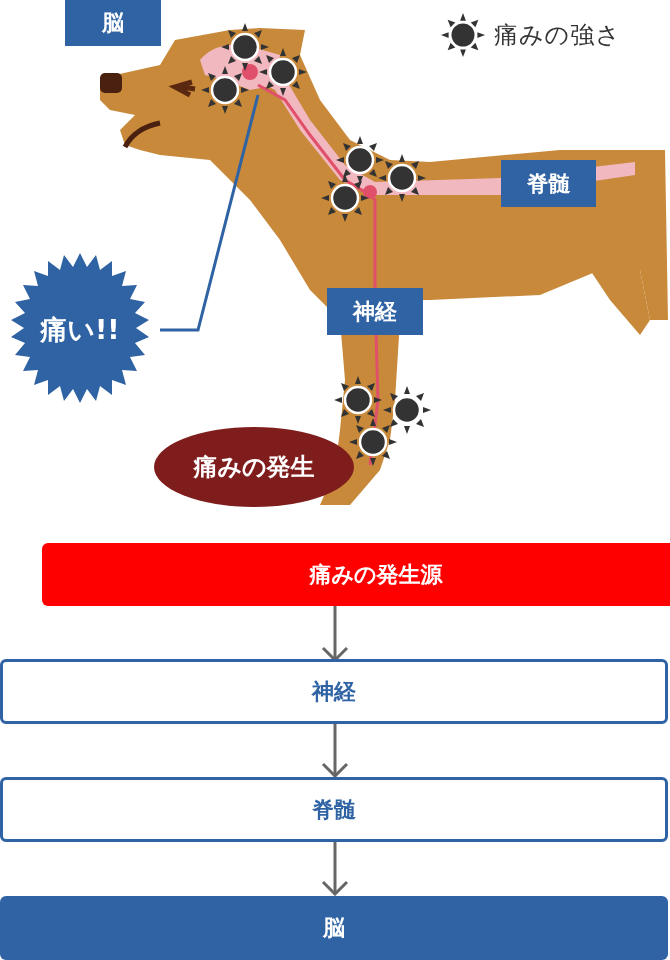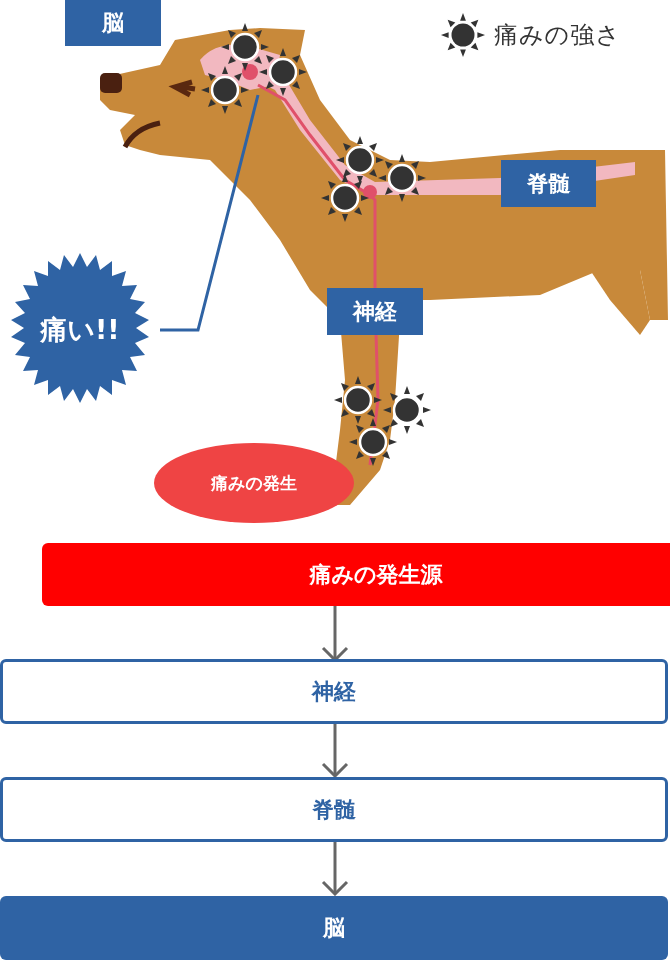--- a/index.html
+++ b/index.html
@@ -5,22 +5,22 @@
     html, body { margin:0; padding:0; background:#ffffff; }
     body { width:670px; height:960px; position:relative; overflow:hidden;
            font-family:"DejaVu Sans","Liberation Sans",sans-serif; }
     .illus { position:absolute; left:0; top:0; width:670px; height:520px; }
     .label-box { position:absolute; background:#2f63a4; color:#fff; font-weight:bold;
                  font-size:22px; display:flex; align-items:center; justify-content:center; }
     .legend { position:absolute; left:440px; top:12px; display:flex; align-items:center; gap:8px; }
     .legend-text { font-size:24px; color:#333; letter-spacing:1px; }
     .burst-text { position:absolute; left:0; top:0; width:170px; height:170px; display:flex;
                   align-items:center; justify-content:center; color:#fff; font-weight:bold; font-size:27px; }
-    .oval { position:absolute; left:154px; top:443px; width:200px; height:80px; border-radius:50%;
-            background:#ef4444; color:#fff; font-weight:bold; font-size:17px;
+    .oval { position:absolute; left:154px; top:427px; width:200px; height:80px; border-radius:50%;
+            background:#7f1d1d; color:#fff; font-weight:bold; font-size:24px;
             display:flex; align-items:center; justify-content:center; }
     .flow-box { position:absolute; left:0; width:668px; border-radius:6px; display:flex;
                 align-items:center; justify-content:center; font-weight:bold; font-size:22px; box-sizing:border-box; }
     .flow-red { background:#ff0000; color:#fff;margin-left:42px; }
     .flow-outline { background:#fff; color:#2f63a4; border:3px solid #2f63a4; }
     .flow-blue { background:#2f63a4; color:#fff; }
     .arrow { position:absolute; left:310px; width:50px; }
   </style>
 </head>
 <body>

